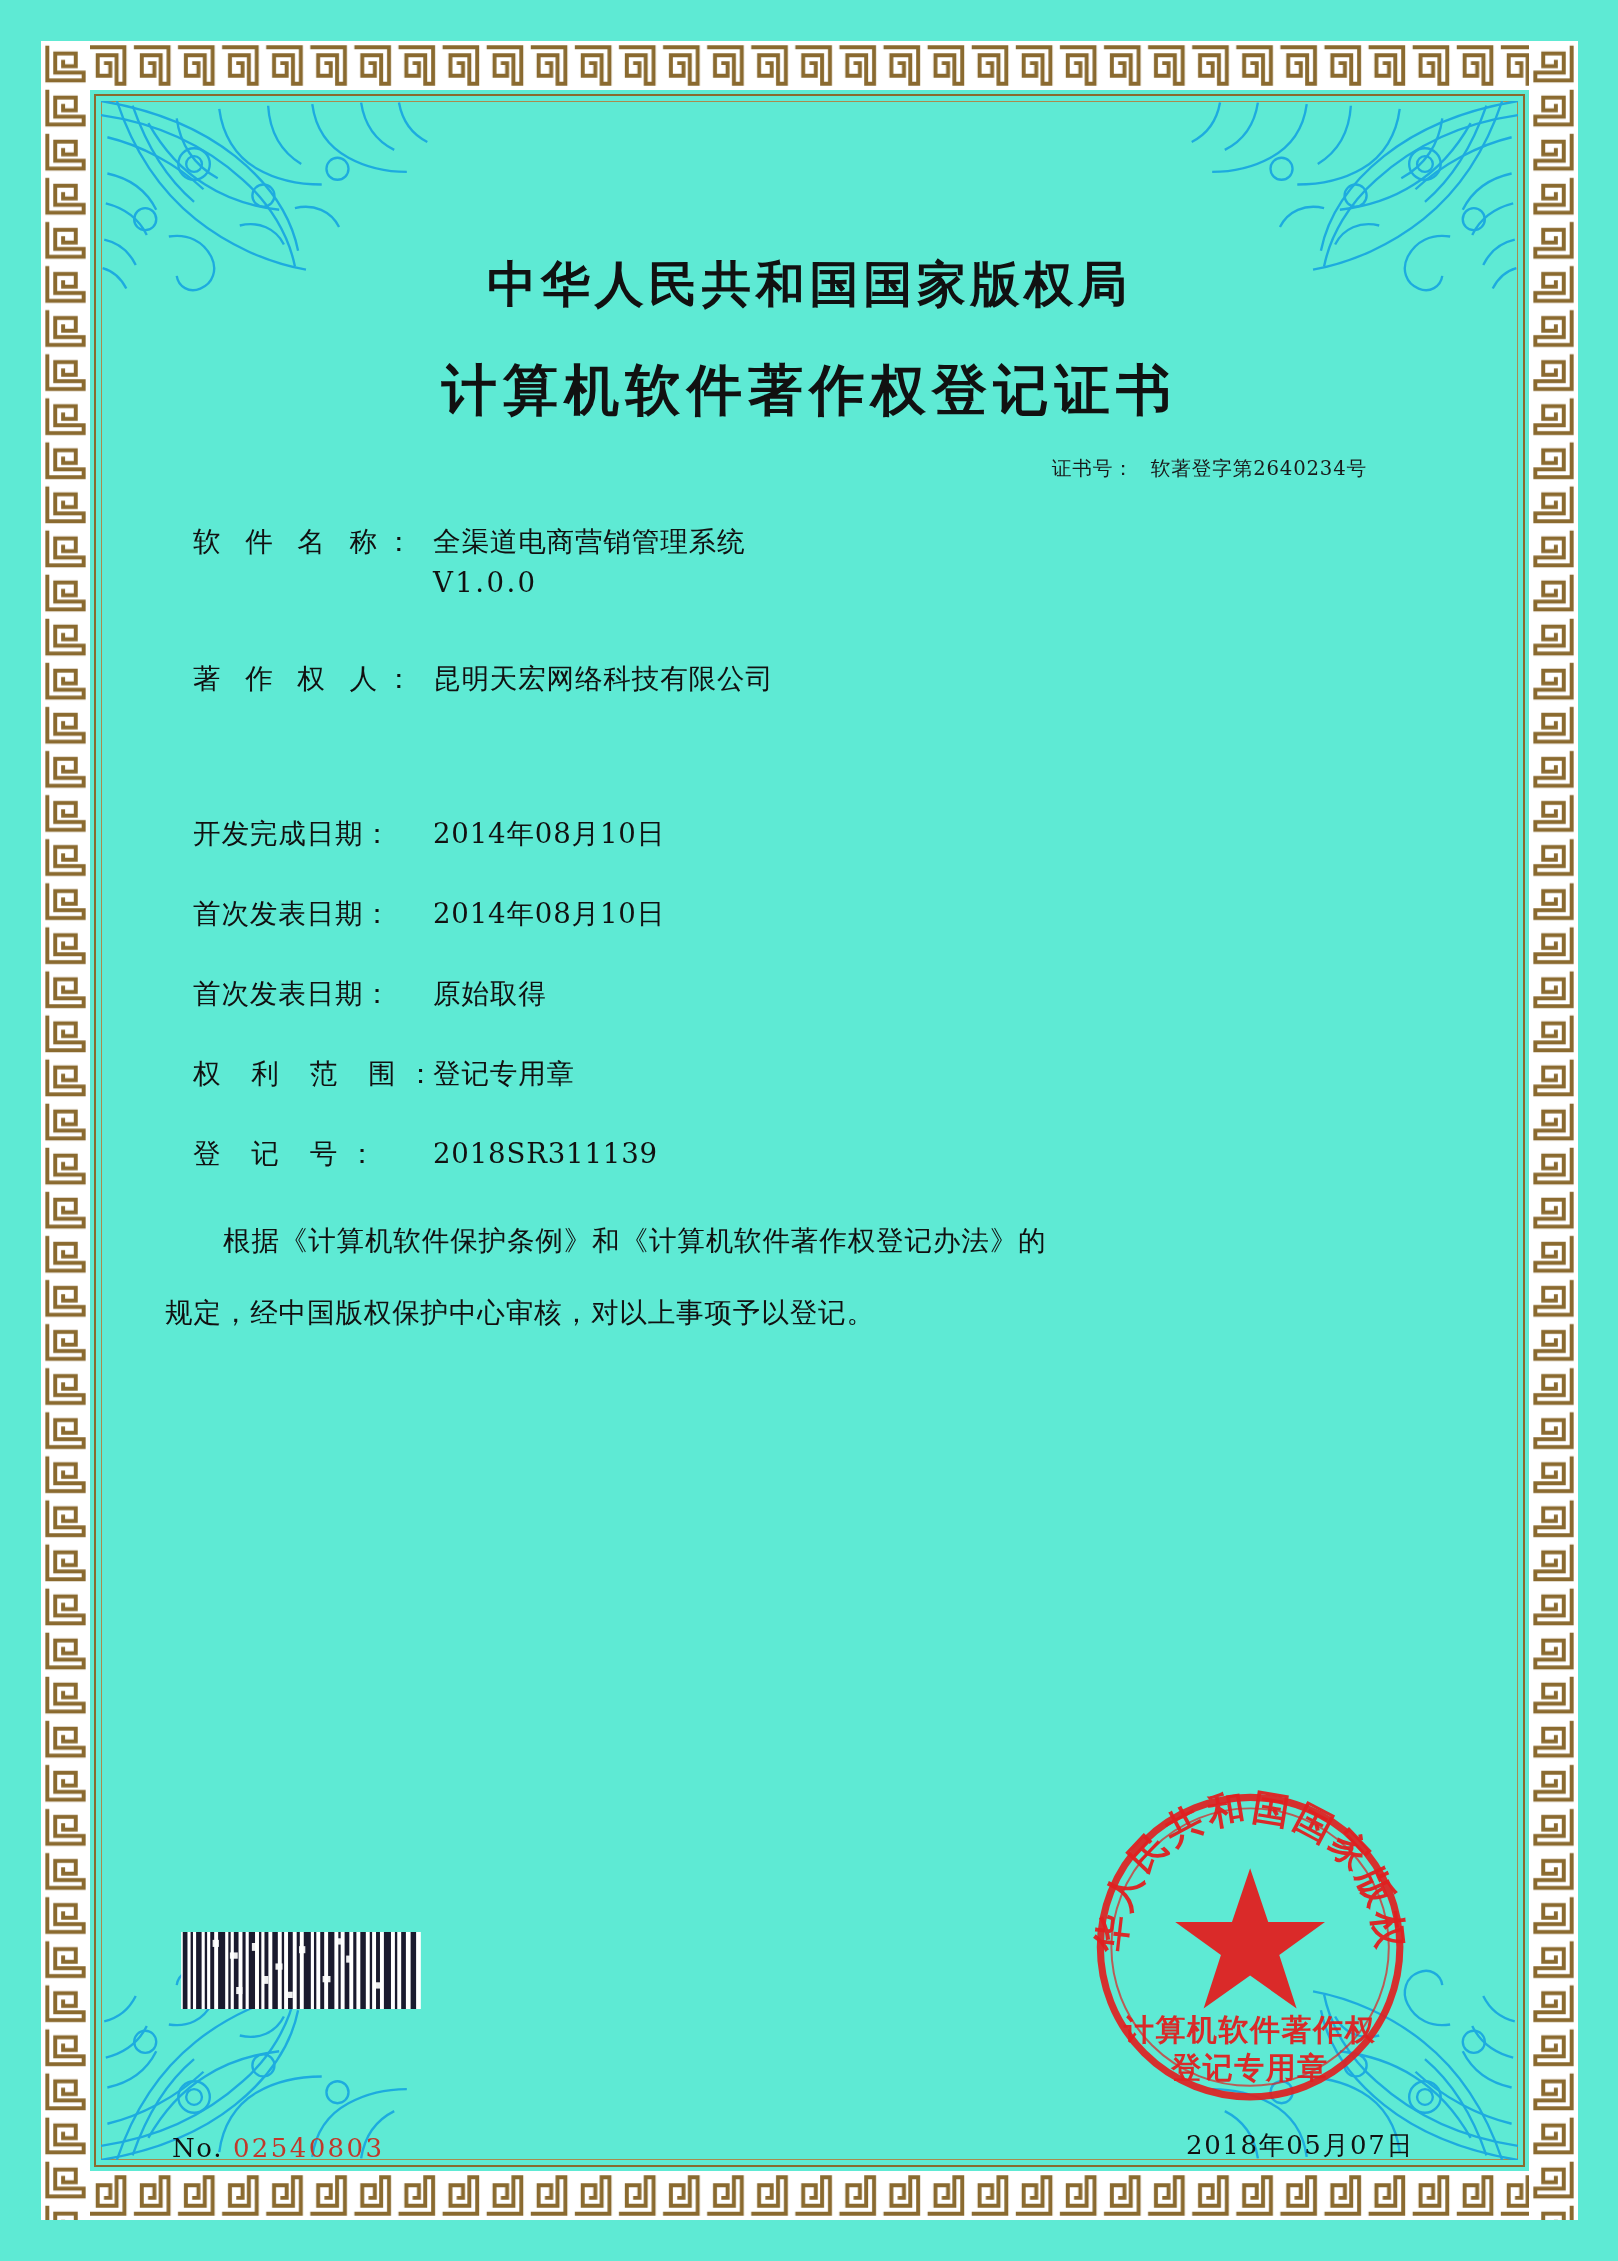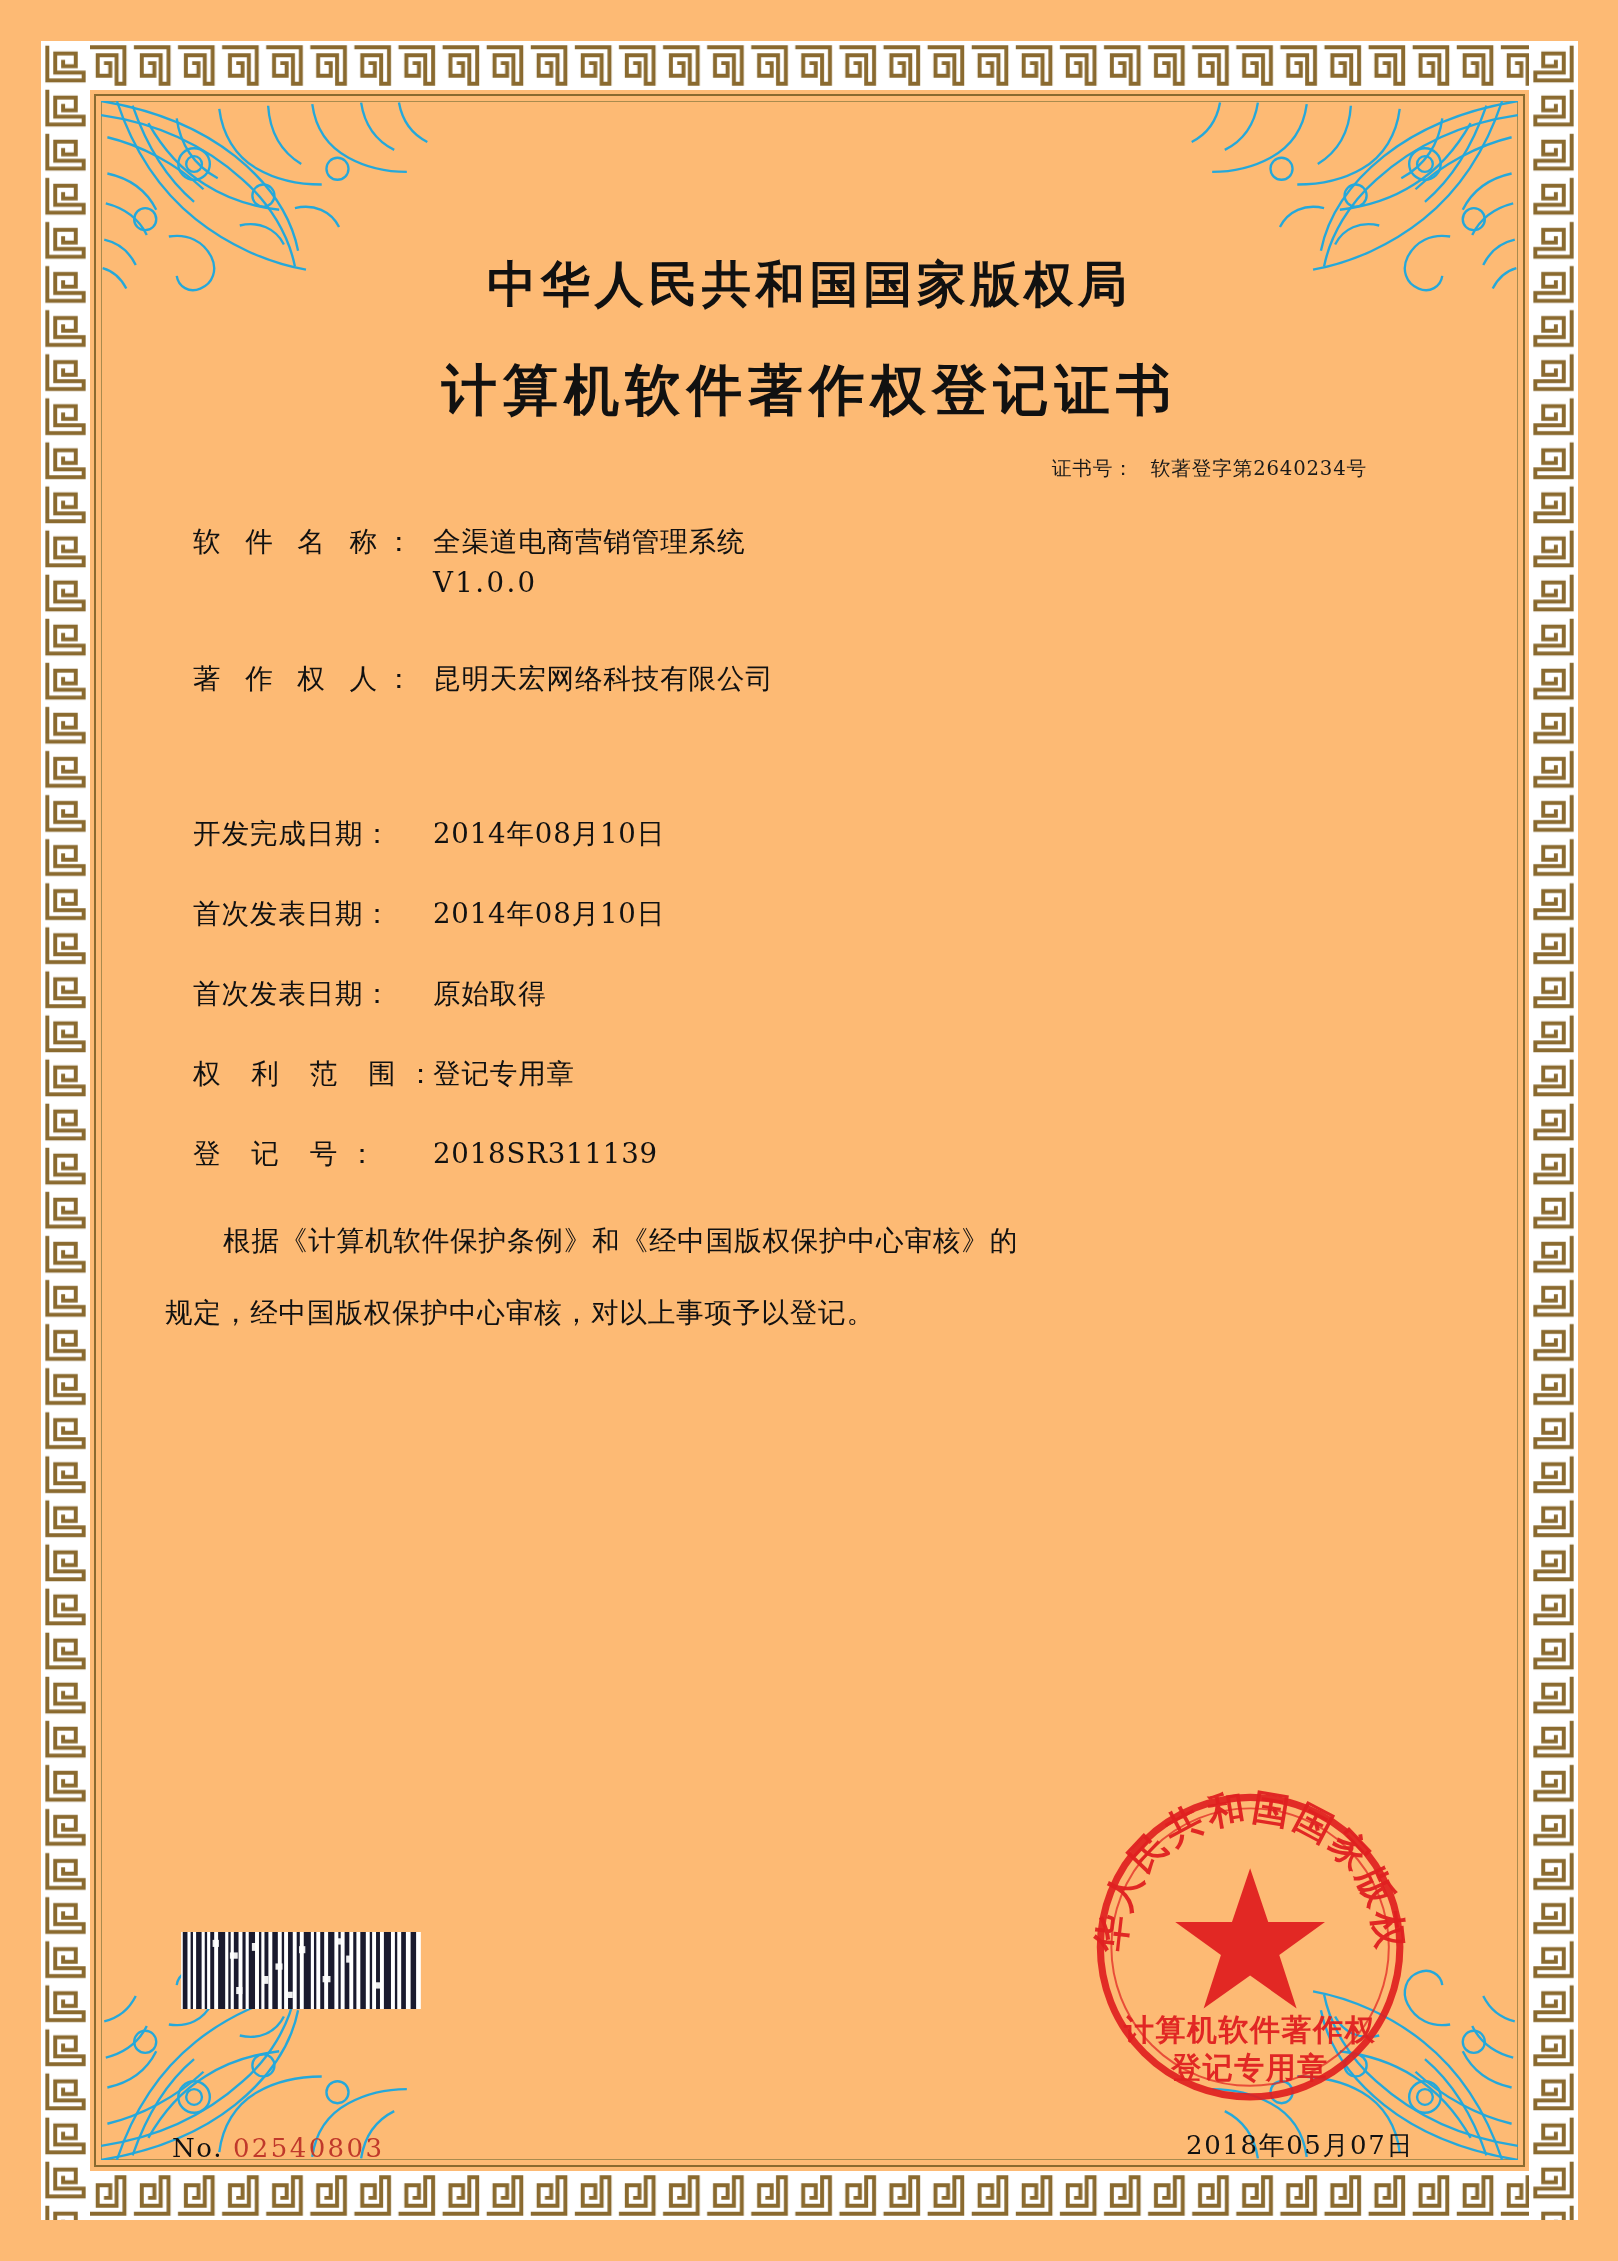--- a/index.html
+++ b/index.html
@@ -12,21 +12,21 @@
     height: 2261px;
     font-family: "DejaVu Serif", "Liberation Serif", serif;
     position: relative;
     overflow: hidden;
   }
 
   
   .cert {
     position: absolute;
     inset: 0;
-    background: #fdba74;
+    background: #5eead4;
   }
 
   .greek-border {
     position: absolute;
     left: 41px;
     top: 41px;
     right: 41px;
     bottom: 41px;
     border: 2.4px solid #8a6a2f;
     box-sizing: border-box;
@@ -425,21 +425,21 @@
         <div class="meta-label sp2">权 利 范 围：</div>
         <div class="meta-value">登记专用章</div>
       </div>
       <div class="meta-row">
         <div class="meta-label sp2">登  记  号：</div>
         <div class="meta-value">2018SR311139</div>
       </div>
     </div>
 
     <div class="statement">
-      <p class="indent">根据《计算机软件保护条例》和《经中国版权保护中心审核》的</p>
+      <p class="indent">根据《计算机软件保护条例》和《计算机软件著作权登记办法》的</p>
       <p>规定，经中国版权保护中心审核，对以上事项予以登记。</p>
     </div>
 
   </div>
 
   <div class="barcode">
     <svg width="240" height="77" viewBox="0 0 305 98" xmlns="http://www.w3.org/2000/svg">
       <rect width="305" height="98" fill="#ffffff"></rect>
       <g fill="#1a1a2e">
         <rect x="2" y="0" width="6" height="98"></rect>

